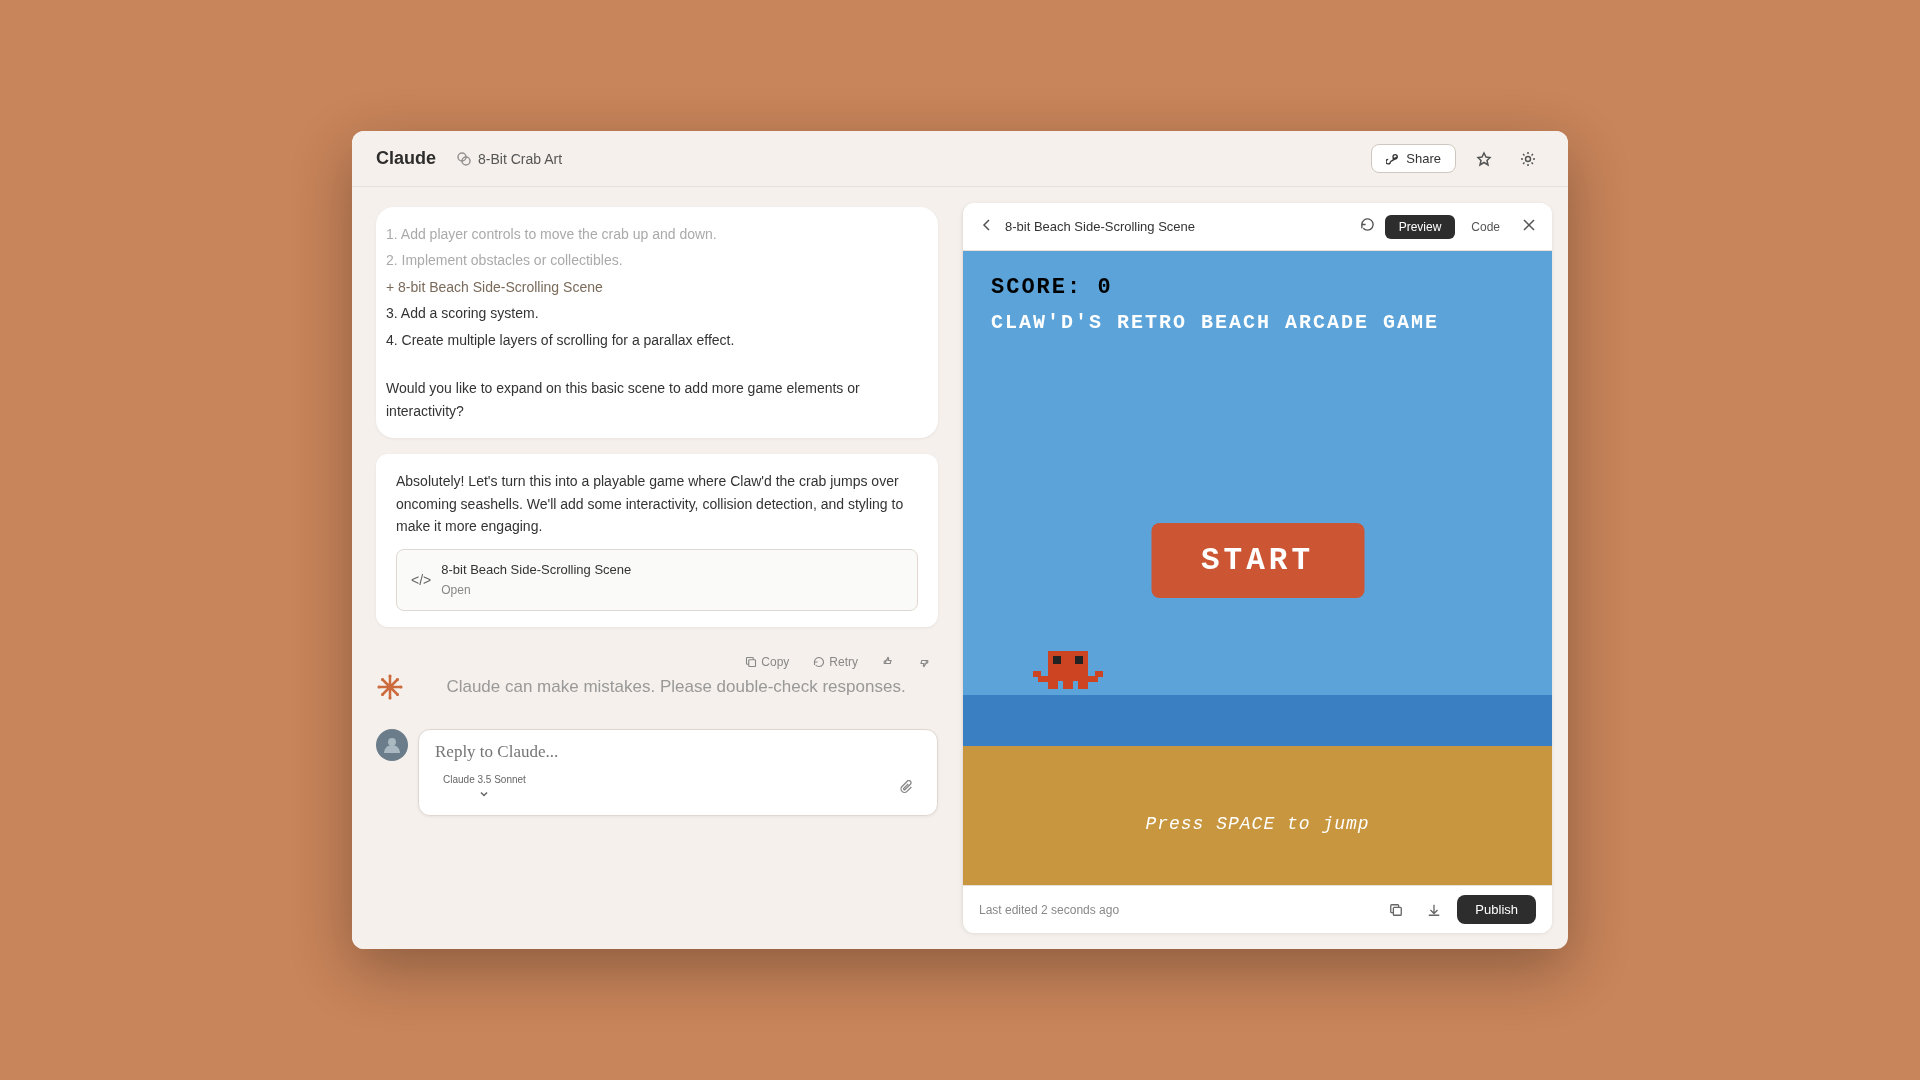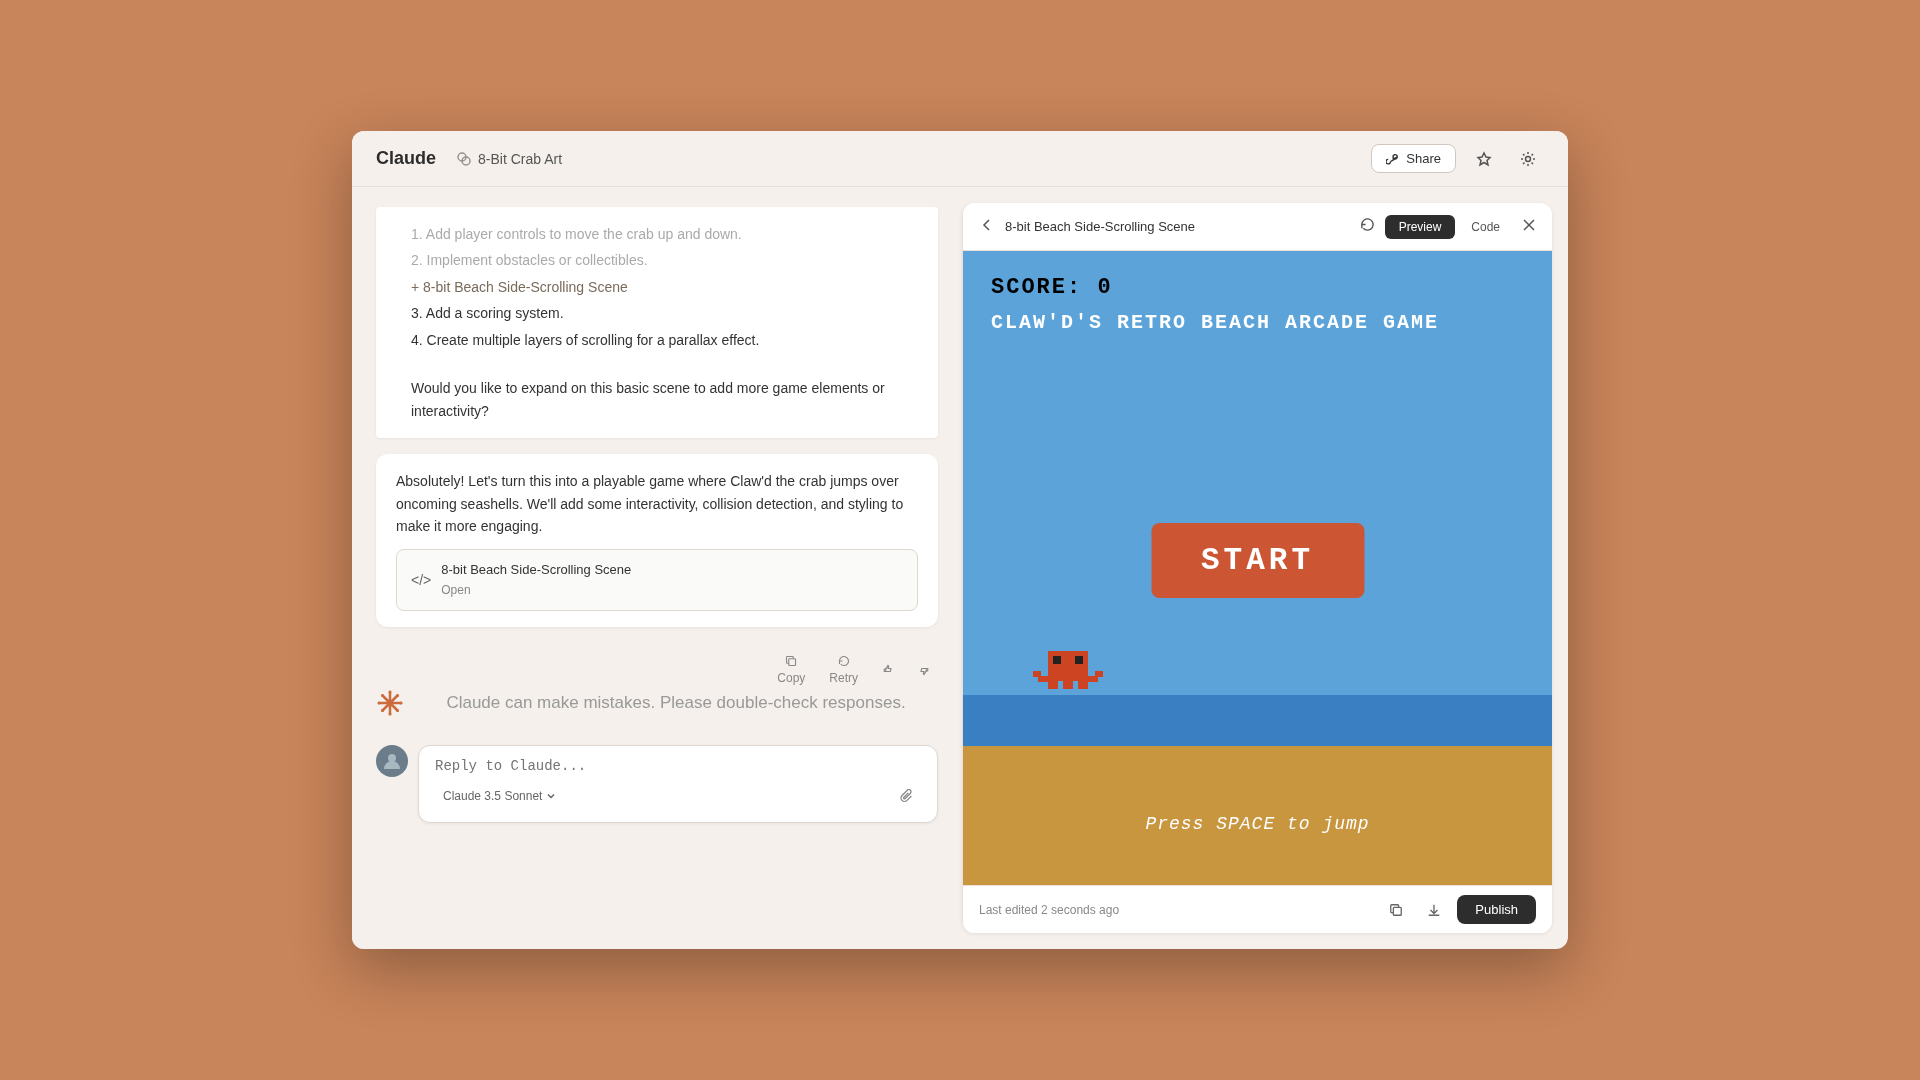--- a/index.html
+++ b/index.html
@@ -96,22 +96,22 @@
       flex-shrink: 0;
       display: flex;
       flex-direction: column;
       padding: 20px 24px 0;
       overflow-y: auto;
       background: #f5f0eb;
     }
 
     .message-bubble {
       background: white;
-      border-radius: 4px;
-      padding: 16px 35px;
+      border-radius: 18px;
+      padding: 16px 10px;
       margin-bottom: 16px;
       font-size: 14px;
       color: #333;
       line-height: 1.6;
       box-shadow: 0 1px 3px rgba(0,0,0,0.06);
     }
     .message-bubble .list-item {
       margin-bottom: 4px;
     }
     .message-bubble .highlight {
@@ -195,21 +195,20 @@
       display: flex;
       align-items: center;
       gap: 4px;
       font-size: 12px;
       color: #888;
       cursor: pointer;
       padding: 4px 8px;
       border-radius: 6px;
       border: none;
       background: transparent;
-      flex-direction: column;
     }
 
     .claude-thinking {
       display: flex;
       align-items: center;
       gap: 10px;
       margin-bottom: 12px;
     }
     .claude-logo {
       width: 28px;
@@ -251,41 +250,42 @@
       border-radius: 12px;
       padding: 12px 16px;
       display: flex;
       flex-direction: column;
       gap: 8px;
       box-shadow: 0 1px 3px rgba(0,0,0,0.06);
     }
     .input-field {
       border: none;
       outline: none;
-      font-size: 14px;
+      font-size: 17px;
       color: #888;
       background: transparent;
-      font-family: Liberation Mono, monospace;
+      font-family: Liberation Serif, serif;
     }
     .input-bottom {
       display: flex;
       align-items: center;
       justify-content: space-between;
     }
     .model-selector {
       display: flex;
       align-items: center;
       gap: 4px;
-      font-size: 12px;
+      font-size: 10px;
       color: #666;
       cursor: pointer;
       padding: 4px 8px;
       border-radius: 6px;
       border: none;
       background: transparent;
+      flex-direction: column;
     }
     .attach-btn {
       width: 28px;
       height: 28px;
       display: flex;
       align-items: center;
       justify-content: center;
       color: #888;
       cursor: pointer;
       border-radius: 6px;

